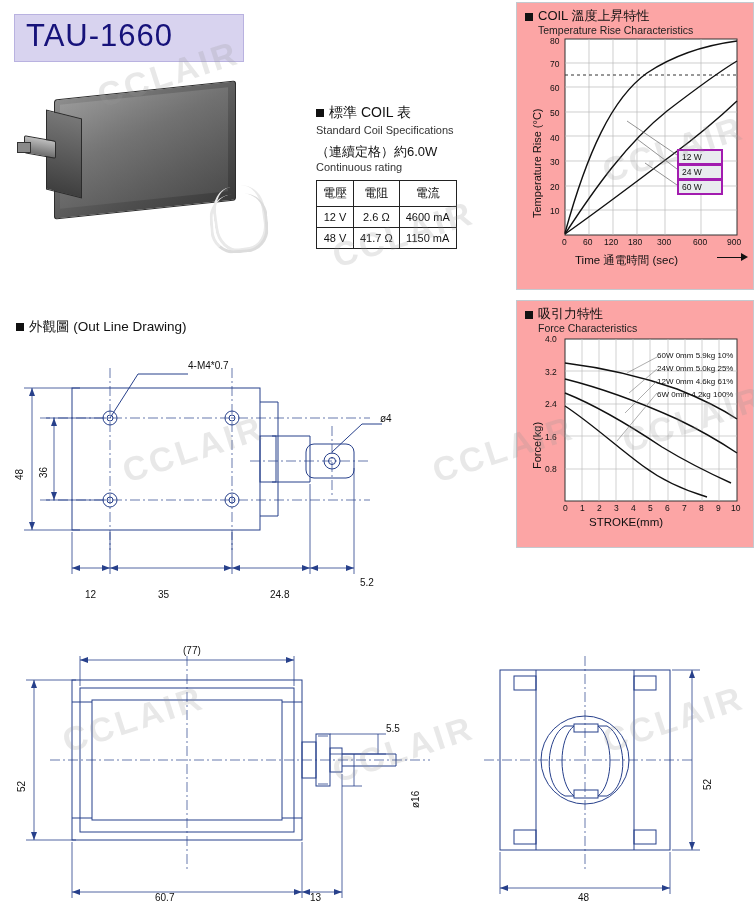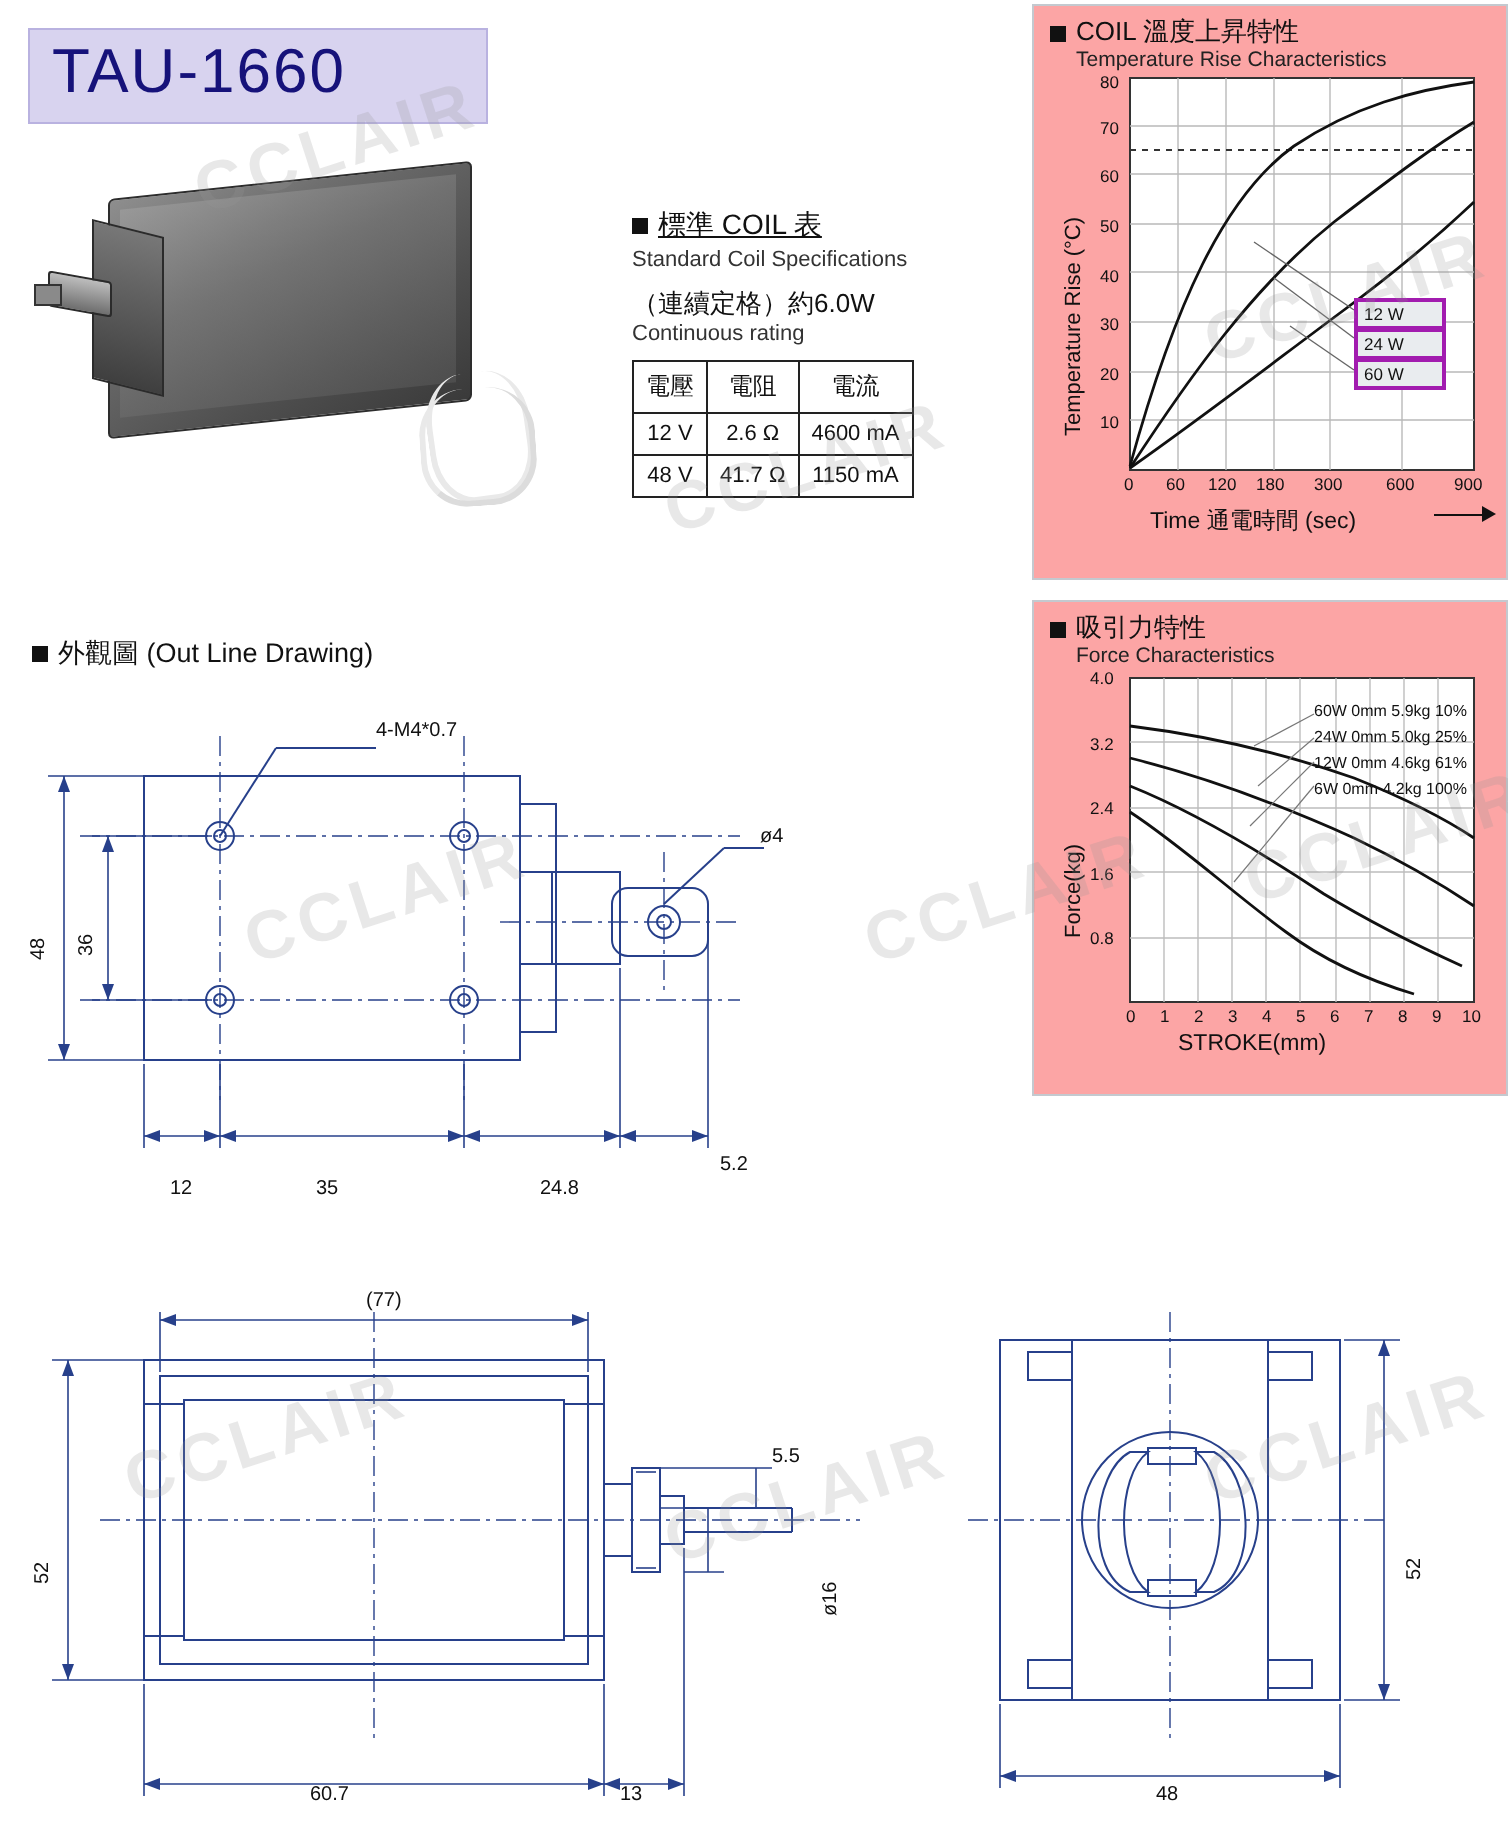--- a/index.html
+++ b/index.html
@@ -64,21 +64,21 @@
   }
   .wire{
     position:absolute;border-left:3px solid #e9e9e9;
     border-radius:40%;
   }
   #wire1{left:200px;top:120px;width:46px;height:62px;border-bottom:3px solid #e9e9e9;border-right:3px solid #e9e9e9;border-top:none;transform:rotate(-8deg);}
   #wire2{left:196px;top:128px;width:52px;height:56px;border-bottom:3px solid #dcdcdc;border-right:3px solid #dcdcdc;transform:rotate(-4deg);}
 
   
   #coil-block{left:316px;top:104px;width:190px;}
-  .blk-head{font-size:14px;color:#111;margin-bottom:2px;text-decoration:underline;}
+  .blk-head{font-size:14px;color:#111;margin-bottom:2px;}
   .blk-sub{font-size:11px;color:#333;margin-bottom:7px;}
   .blk-head .sq{display:inline-block;width:8px;height:8px;background:#111;margin-right:5px;vertical-align:middle;}
   #coil-rating{font-size:13px;color:#111;margin-top:4px;}
   #coil-rating-sub{font-size:11px;color:#333;margin-bottom:7px;}
 
   table.coil{
     border-collapse:collapse;margin-top:6px;
     font-size:11px;
   }
   table.coil th, table.coil td{

